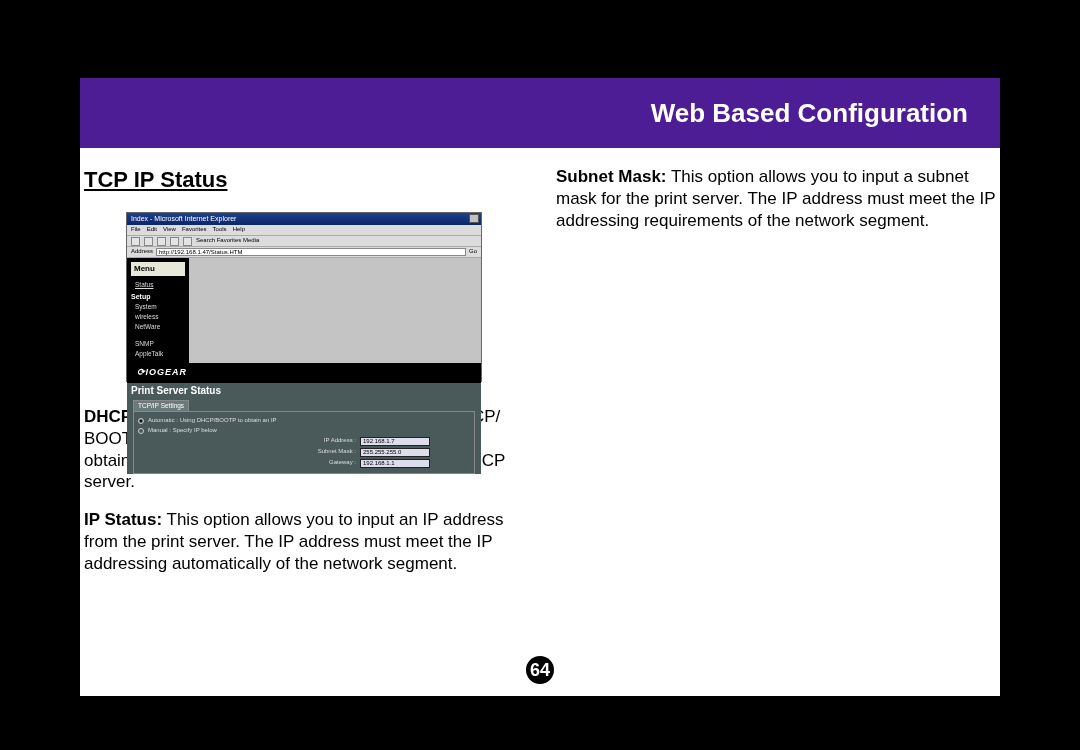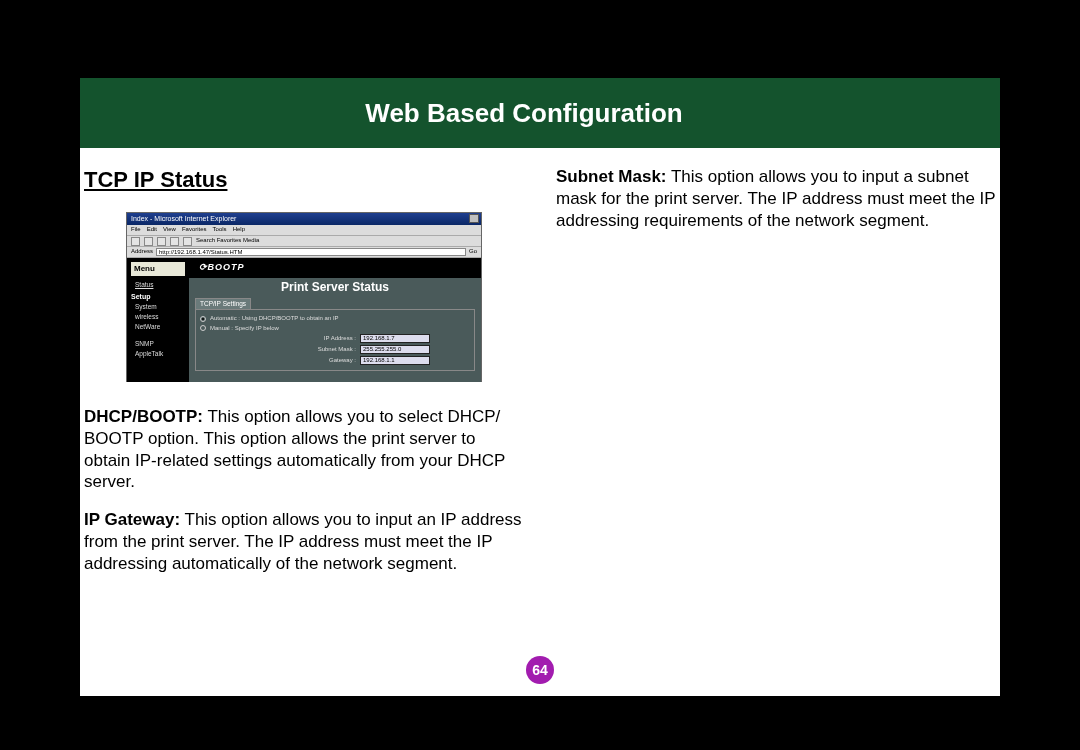--- a/index.html
+++ b/index.html
@@ -17,24 +17,24 @@
     width: 920px;
     height: 618px;
     background: #fff;
   }
   .header-band {
     position: absolute;
     left: 0;
     top: 0;
     width: 920px;
     height: 70px;
-    background: #14532d;
-    display: flex;
-    align-items: center;
-    justify-content: center;
+    background: #4c1d95;
+    display: flex;
+    align-items: center;
+    justify-content: flex-end;
     padding-right: 32px;
   }
   .header-band h1 {
     color: #fff;
     font-size: 26px;
     font-weight: bold;
   }
   .content {
     position: absolute;
     left: 0;
@@ -61,23 +61,23 @@
   p.para { margin-bottom: 16px; }
   .bold-label { font-weight: bold; }
   .page-num {
     position: absolute;
     left: 50%;
     transform: translateX(-50%);
     bottom: 12px;
     width: 28px;
     height: 28px;
     border-radius: 50%;
-    background: #a21caf;
-    color: #fff;
-    font-size: 14px;
+    background: #000000;
+    color: #fff;
+    font-size: 18px;
     font-weight: bold;
     display: flex;
     align-items: center;
     justify-content: center;
   }
 
   
   .screenshot {
     width: 356px;
     height: 170px;
@@ -145,20 +145,21 @@
     flex: 1;
     height: 8px;
     background: #fff;
     border: 1px solid #888;
     padding-left: 2px;
     overflow: hidden;
   }
   .ss-body {
     display: flex;
     height: 124px;
+    flex-direction: column;
   }
   .ss-sidebar {
     width: 62px;
     background: #000;
     color: #fff;
     padding: 4px 4px;
     font-size: 7px;
   }
   .ss-sidebar .menu-hd {
     background: #e8e8d8;
@@ -186,25 +187,25 @@
     color: #fff;
     display: flex;
     align-items: center;
     padding-left: 10px;
     font-size: 9px;
     font-style: italic;
     font-weight: bold;
     letter-spacing: 1px;
   }
   .ss-pstitle {
-    text-align: center;
-    color: #fff;
-    font-weight: bold;
-    font-size: 12px;
-    padding: 2px 16px;
+    text-align: left;
+    color: #fff;
+    font-weight: bold;
+    font-size: 10px;
+    padding: 2px 4px;
   }
   .ss-tab {
     display: inline-block;
     background: #6a7a7a;
     color: #fff;
     font-size: 6.5px;
     border: 1px solid #888;
     border-bottom: none;
     padding: 1px 4px;
     margin-left: 6px;
@@ -291,21 +292,21 @@
             <div class="mitem u">Status</div>
             <div class="mgroup">Setup</div>
             <div class="mitem">System</div>
             <div class="mitem">wireless</div>
             <div class="mitem">NetWare</div>
             <div style="height:6px"></div>
             <div class="mitem">SNMP</div>
             <div class="mitem">AppleTalk</div>
           </div>
           <div class="ss-main">
-            <div class="ss-logo">⟳ <span>BOOTP</span></div>
+            <div class="ss-logo">⟳ <span>IOGEAR</span></div>
             <div class="ss-pstitle">Print Server Status</div>
             <span class="ss-tab">TCP/IP Settings</span>
             <div class="ss-panel">
               <div class="ss-row">
                 <span class="ss-radio sel"></span>
                 <span>Automatic : Using DHCP/BOOTP to obtain an IP</span>
               </div>
               <div class="ss-row">
                 <span class="ss-radio"></span>
                 <span>Manual : Specify IP below</span>
@@ -324,21 +325,21 @@
               </div>
             </div>
           </div>
         </div>
       </div>
 
       <p class="para">
         <span class="bold-label">DHCP/BOOTP:</span><span> This option allows you to select DHCP/ BOOTP option. This option allows the print server to obtain IP-related settings automatically from your DHCP server.</span>
       </p>
       <p class="para">
-        <span class="bold-label">IP Gateway:</span><span> This option allows you to input an IP address from the print server. The IP address must meet the IP addressing automatically of the network segment.</span>
+        <span class="bold-label">IP Status:</span><span> This option allows you to input an IP address from the print server. The IP address must meet the IP addressing automatically of the network segment.</span>
       </p>
     </div>
 
     <div class="col col-right">
       <p class="para">
         <span class="bold-label">Subnet Mask:</span><span> This option allows you to input a subnet mask for the print server. The IP address must meet the IP addressing requirements of the network segment.</span>
       </p>
     </div>
   </div>
 

